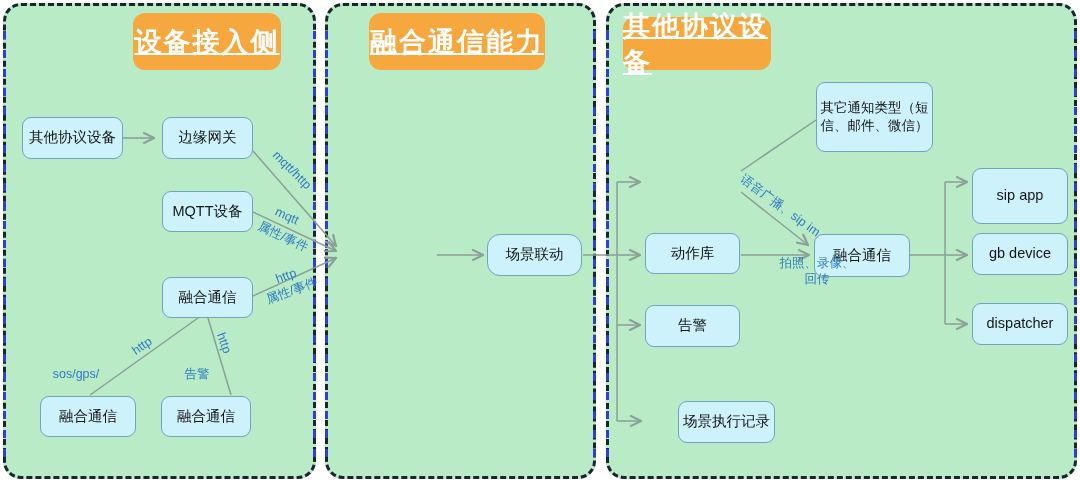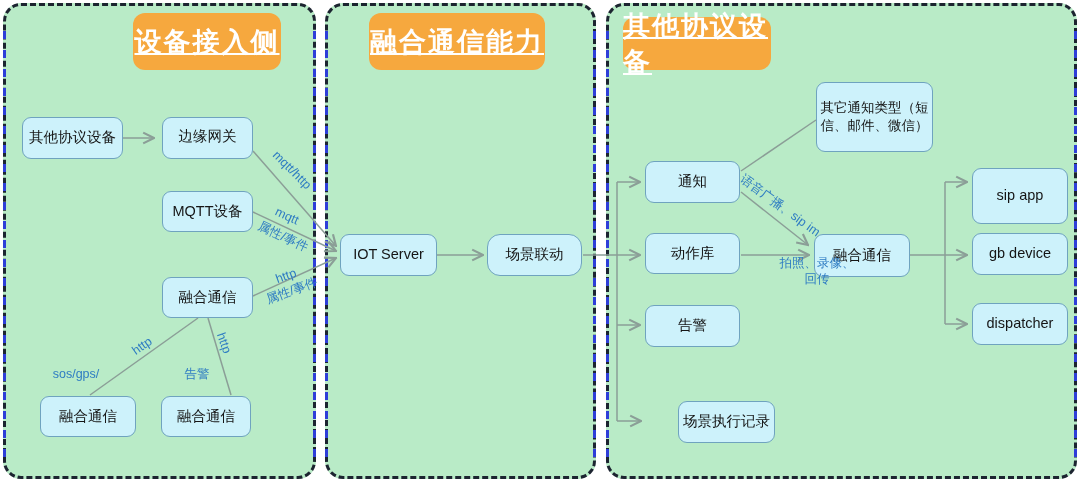--- a/index.html
+++ b/index.html
@@ -120,31 +120,29 @@
       <line x1="945" y1="255" x2="967" y2="255" marker-end="url(#arrow)"></line>
       <line x1="945" y1="324" x2="967" y2="324" marker-end="url(#arrow)"></line>
     </g>
   </svg>
 
   <div class="ptitle" style="left:133px; top:13px; width:148px; height:57px;">设备接入侧</div>
   <div class="ptitle" style="left:369px; top:13px; width:176px; height:57px;">融合通信能力</div>
   <div class="ptitle" style="left:623px; top:17px; width:148px; height:53px;">其他协议设备</div>
 
   <div class="node" style="left:22px;  top:117px; width:101px; height:42px;">其他协议设备</div>
-  <div class="node" style="left:162px; top:117px; width:91px; height:42px;font-family:Liberation Mono, monospace;">边缘网关</div>
+  <div class="node" style="left:162px; top:117px; width:91px; height:42px;">边缘网关</div>
   <div class="node" style="left:162px; top:191px; width:91px; height:41px;">MQTT设备</div>
   <div class="node" style="left:162px; top:277px; width:91px; height:41px;">融合通信</div>
   <div class="node" style="left:40px;  top:396px; width:96px; height:41px;">融合通信</div>
   <div class="node" style="left:161px; top:396px; width:90px; height:41px;">融合通信</div>
 
-  <div class="node" style="left:340px; top:234px; width:97px; height:42px;">IOT Server</div>
   <div class="node" style="left:487px; top:234px; width:95px; height:42px;border-radius:13px;">场景联动</div>
 
   <div class="node small-font" style="left:816px; top:82px; width:117px; height:70px;">其它通知类型（短信、邮件、微信）</div>
-  <div class="node" style="left:645px; top:161px; width:95px; height:42px;">通知</div>
   <div class="node" style="left:645px; top:233px; width:95px; height:41px;">动作库</div>
   <div class="node" style="left:645px; top:305px; width:95px; height:42px;">告警</div>
   <div class="node" style="left:646px; top:401px; width:97px; height:42px;margin-left:32px;">场景执行记录</div>
   <div class="node" style="left:814px; top:234px; width:96px; height:43px;">融合通信</div>
   <div class="node" style="left:972px; top:168px; width:96px; height:56px;">sip app</div>
   <div class="node" style="left:972px; top:233px; width:96px; height:42px;">gb device</div>
   <div class="node" style="left:972px; top:303px; width:96px; height:42px;">dispatcher</div>
 
   <span class="elabel" style="left:292px; top:170px; --r:45deg;">mqtt/http</span>
   <span class="elabel" style="left:287px; top:216px; --r:25deg;">mqtt</span>

